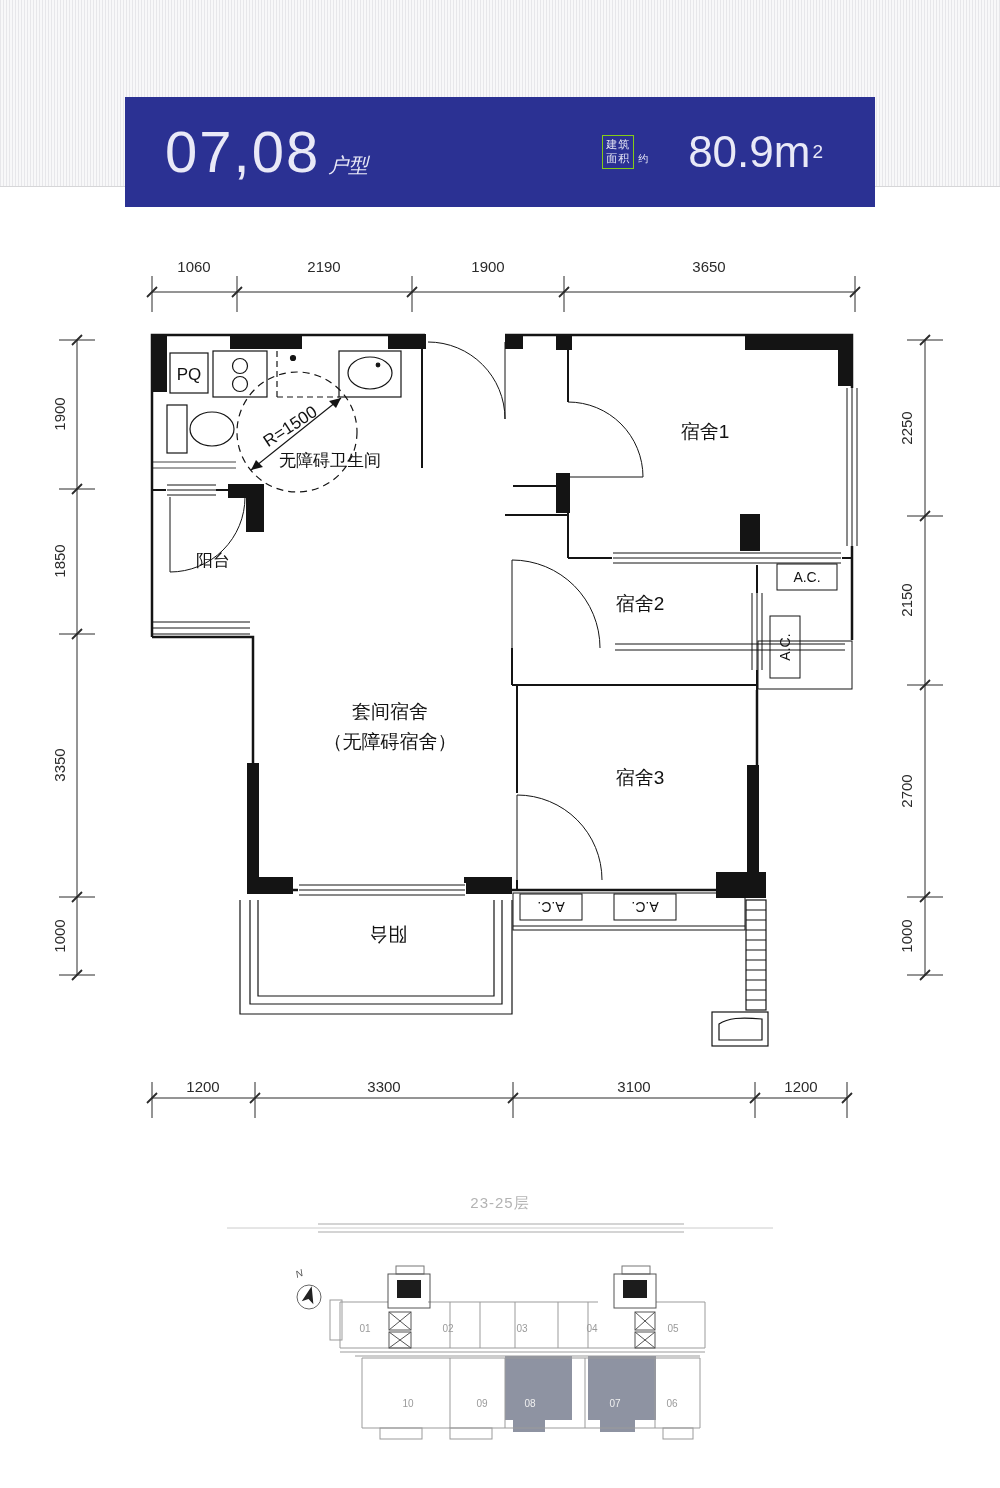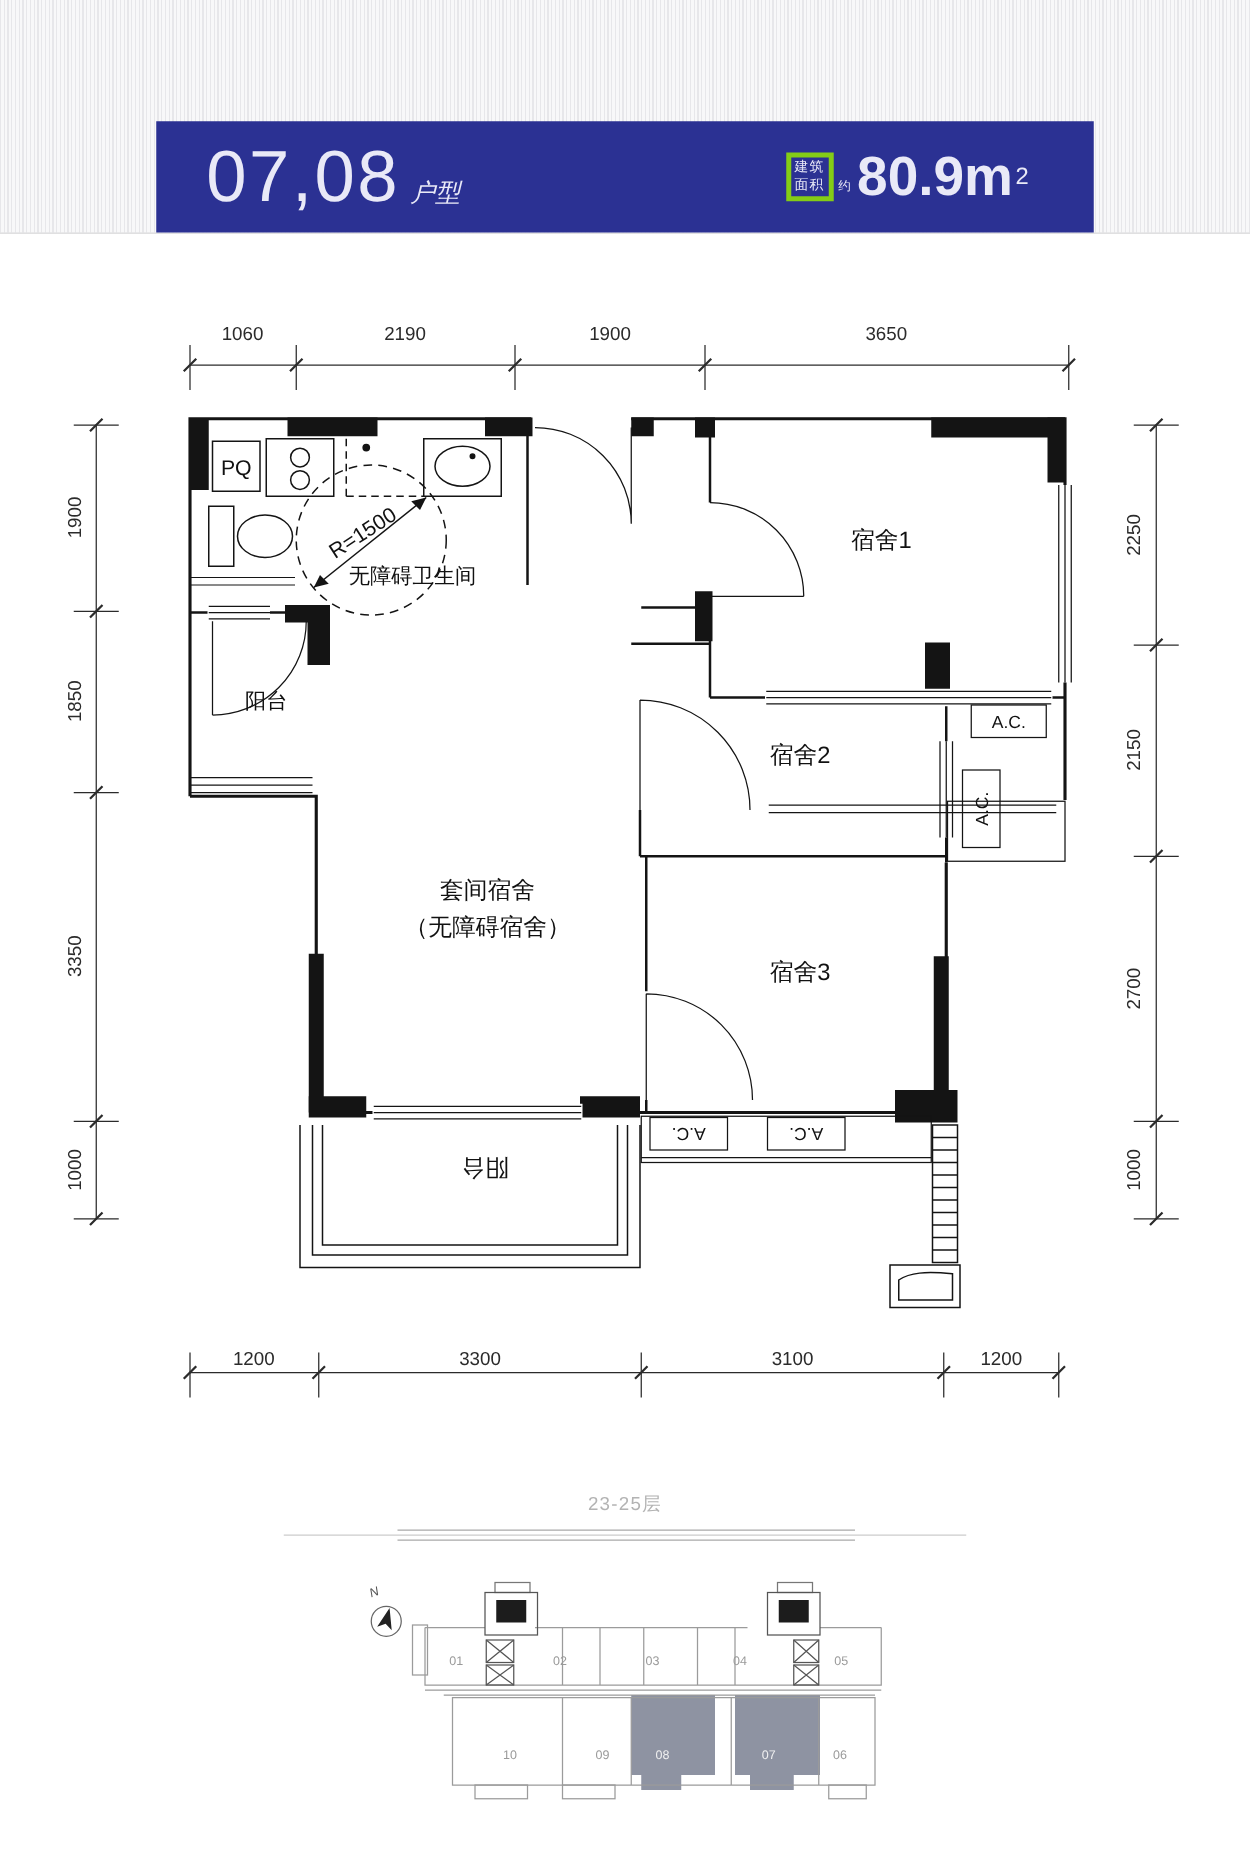--- a/index.html
+++ b/index.html
@@ -8,34 +8,34 @@
     font-family:"Liberation Sans", sans-serif;overflow:hidden;
   }
   
   .stripe-band{
     position:absolute;left:0;top:0;width:1000px;height:186px;
     background:repeating-linear-gradient(90deg,#e7e7ea 0px,#e7e7ea 1px,#f8f8f9 1px,#f8f8f9 3px);
     border-bottom:1px solid #d6d6d8;
   }
   
   .banner{
-    position:absolute;left:125px;top:97px;width:750px;height:89px;
+    position:absolute;left:125px;top:97px;width:750px;height:110px;
     background:#2b3193;display:flex;align-items:center;justify-content:space-between;
     box-sizing:border-box;padding:0 52px 0 40px;color:#e9e9f7;
   }
   .banner .left{display:flex;align-items:baseline;}
   .unit-num{font-size:58px;font-weight:300;letter-spacing:2px;line-height:1;}
   .unit-type{font-size:20px;margin-left:8px;font-style:italic;}
   .banner .right{display:flex;align-items:center;}
   .area-box{
-    border:4px solid #84cc16;font-size:11px;line-height:1.25;text-align:center;
+    border:1px solid #84cc16;font-size:11px;line-height:1.25;text-align:center;
     padding:2px 3px;letter-spacing:1px;
   }
   .area-approx{font-size:10px;margin:14px 5px 0 4px;}
-  .area-value{font-size:44px;font-weight:700;line-height:1;}
+  .area-value{font-size:44px;font-weight:400;line-height:1;margin-left:35px;}
   .area-sup{font-size:19px;vertical-align:18px;margin-left:2px;}
   svg{position:absolute;left:0;top:0;}
   svg text{font-family:"Liberation Sans", sans-serif;}
   .dimtxt{font-size:15px;fill:#2b2b2b;}
   .roomtxt{font-size:19px;fill:#111;}
   .small-roomtxt{font-size:17px;fill:#111;}
   .actxt{font-size:14px;fill:#111;}
   .sitetxt{font-size:10px;fill:#9a9a9a;}
   .sitetxt-hl{font-size:10px;fill:#f0f0f0;}
   .floortxt{font-size:15px;fill:#b3b3b3;letter-spacing:1px;}

